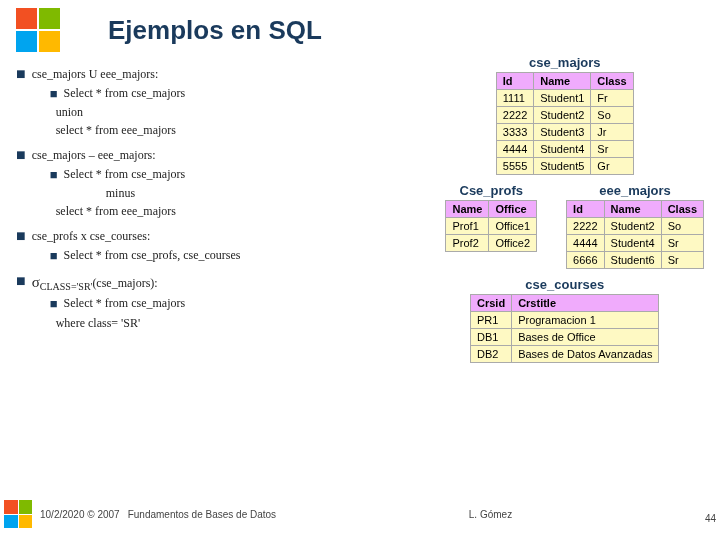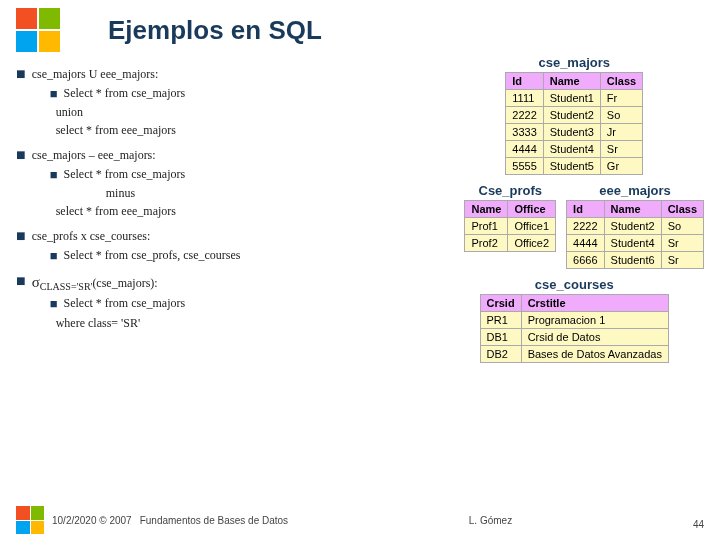--- a/index.html
+++ b/index.html
@@ -115,26 +115,26 @@
 
     .table-block {
       display: flex;
       flex-direction: column;
       align-items: center;
     }
 
     
     .footer {
       position: absolute;
-      bottom: 6px;
+      bottom: 12px;
       left: 0;
       right: 0;
       display: flex;
       align-items: center;
-      padding: 0 16px;
+      padding: 0 4px;
       font-size: 10px;
       color: #444;
     }
     .footer-logo {
       display: grid;
       grid-template-columns: 1fr 1fr;
       gap: 1px;
       width: 28px;
       height: 28px;
       margin-right: 8px;
@@ -268,21 +268,21 @@
           </tr>
         <tr>
             <td>5555</td>
             <td>Student5</td>
             <td>Gr</td>
           </tr>
       </tbody>
     </table>
   </div>
 
-  <div style="display:flex; gap:10px; align-items:flex-start;padding-left:20px;">
+  <div style="display:flex; gap:29px; align-items:flex-start;padding-left:20px;">
 
     <div class="table-block">
       <div class="table-label">Cse_profs</div>
       <table>
         <thead>
           <tr>
             <th>Name</th>
             <th>Office</th>
           </tr>
         </thead>
@@ -339,21 +339,21 @@
           <th>Crstitle</th>
         </tr>
       </thead>
       <tbody>
         <tr>
             <td>PR1</td>
             <td>Programacion 1</td>
           </tr>
         <tr>
             <td>DB1</td>
-            <td>Crsid de Datos</td>
+            <td>Bases de Office</td>
           </tr>
         <tr>
             <td>DB2</td>
             <td>Bases de Datos Avanzadas</td>
           </tr>
       </tbody>
     </table>
   </div>
 
 </div>

